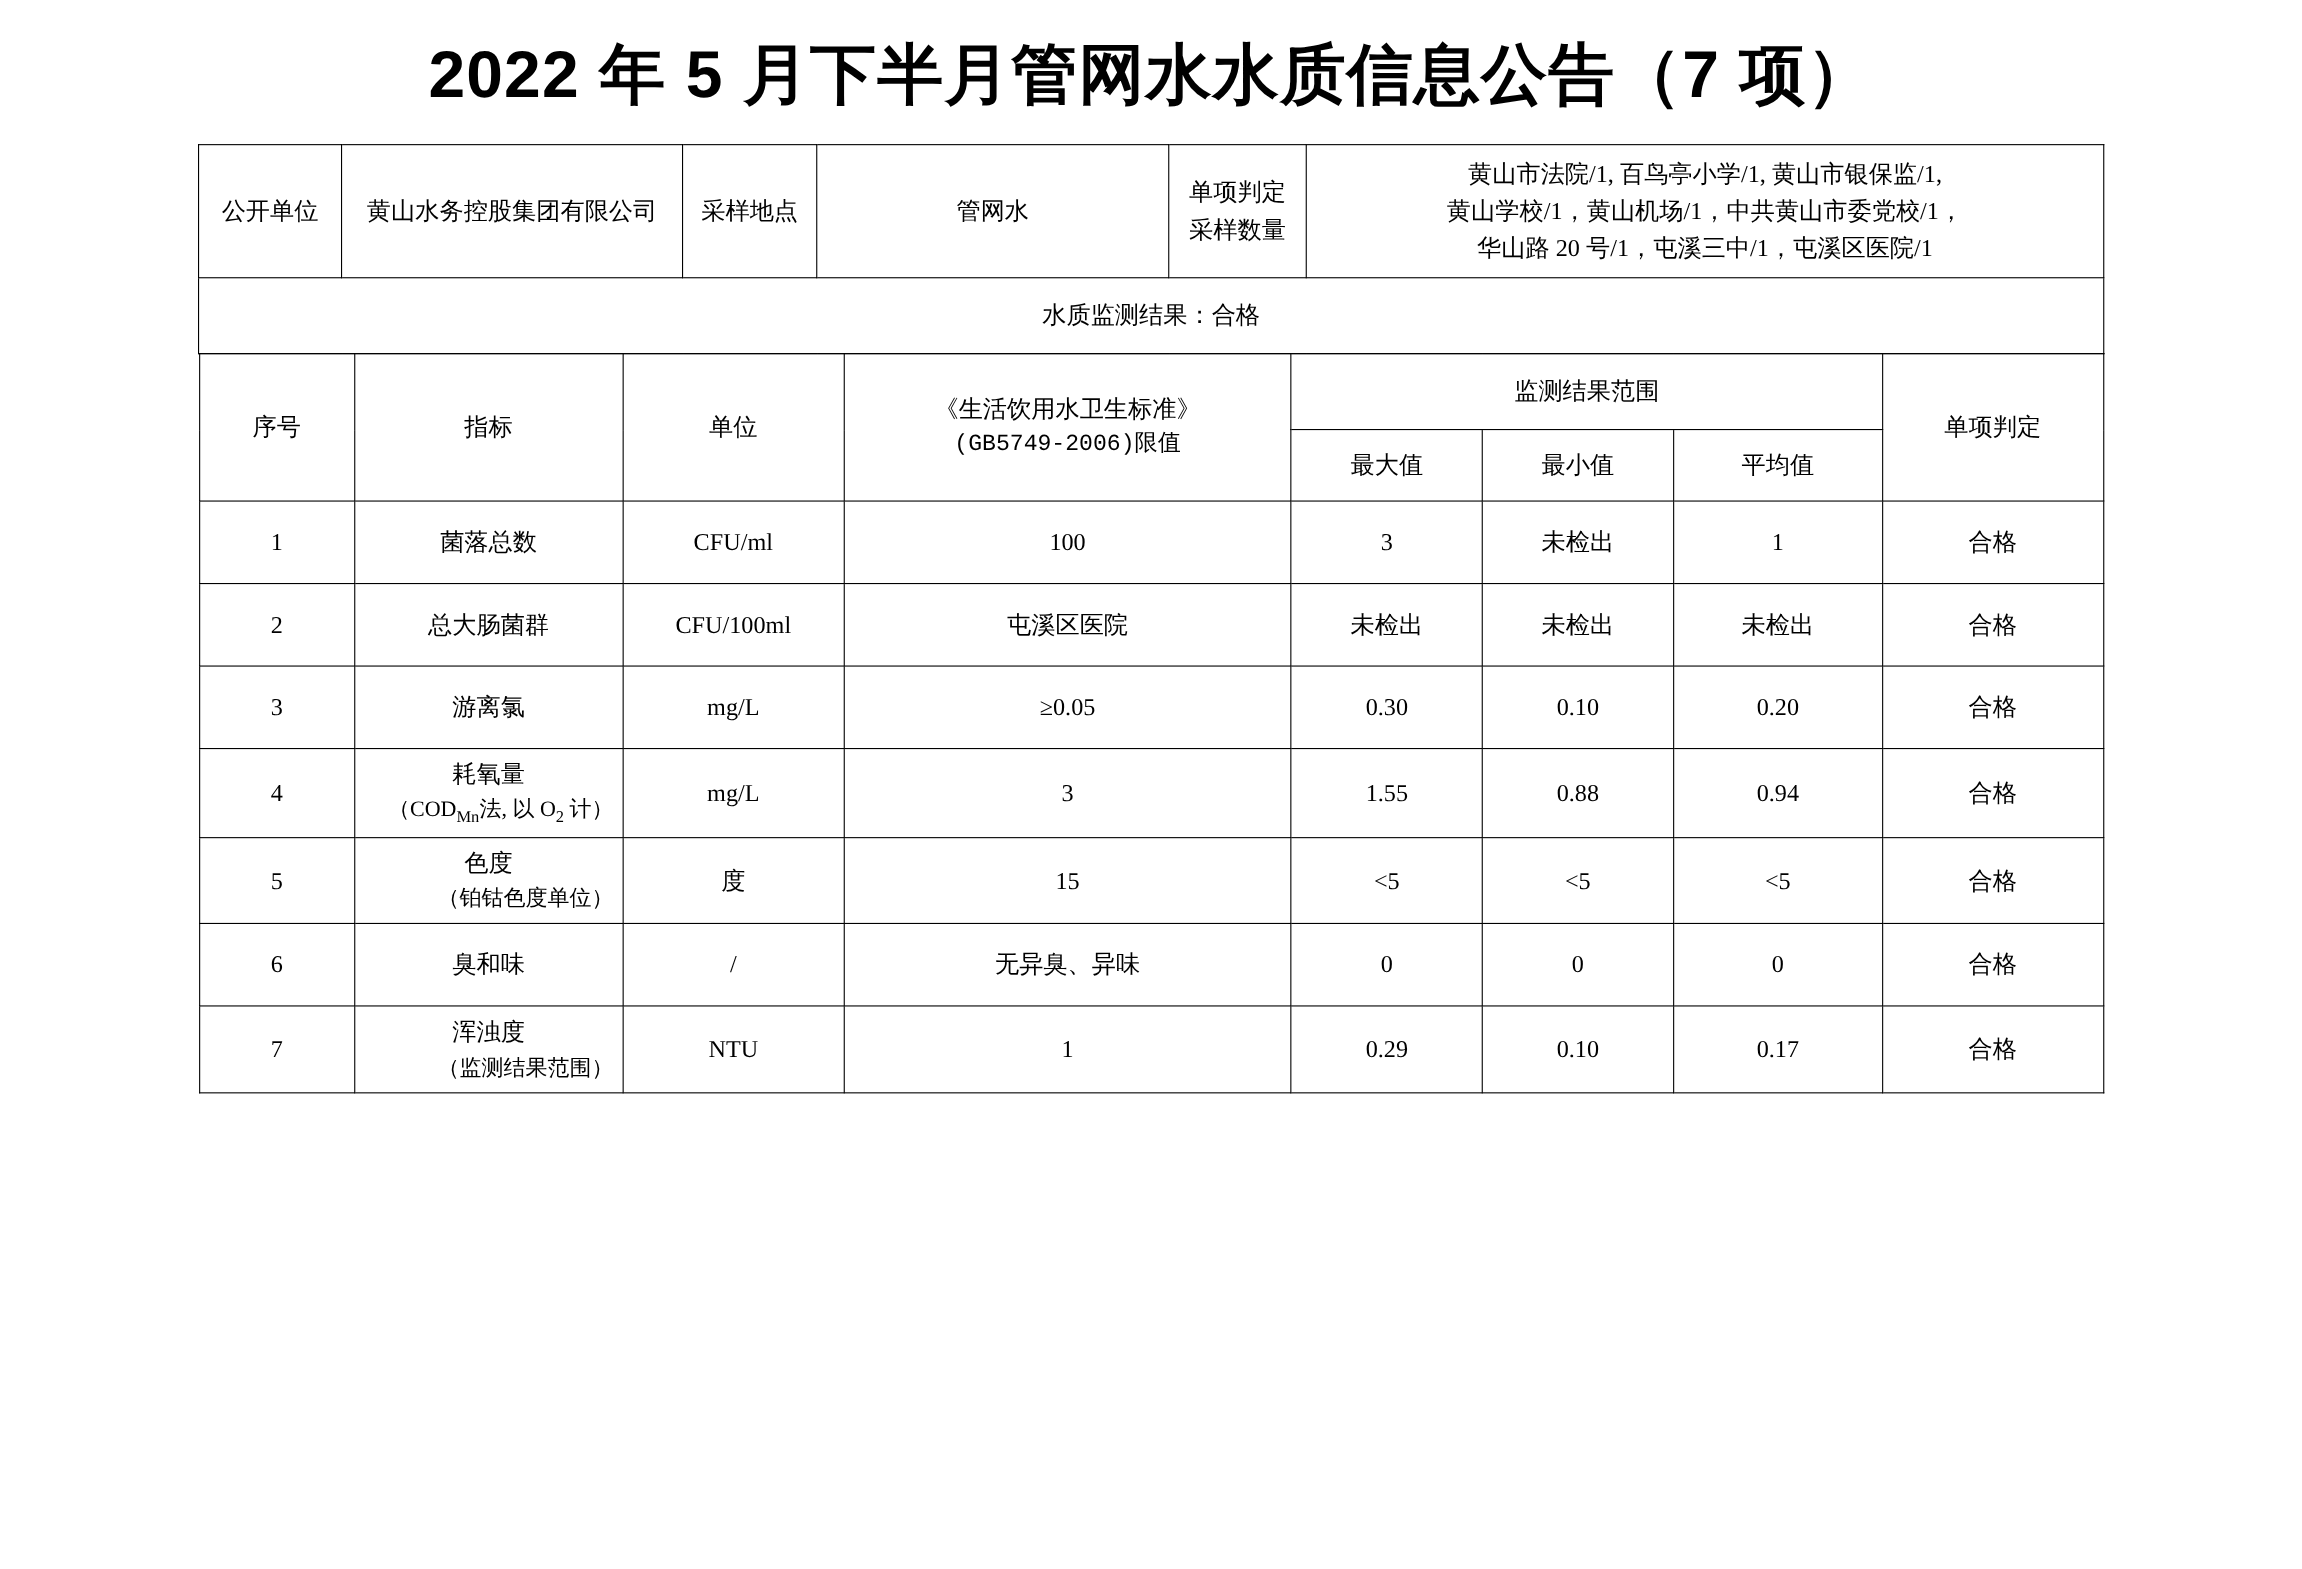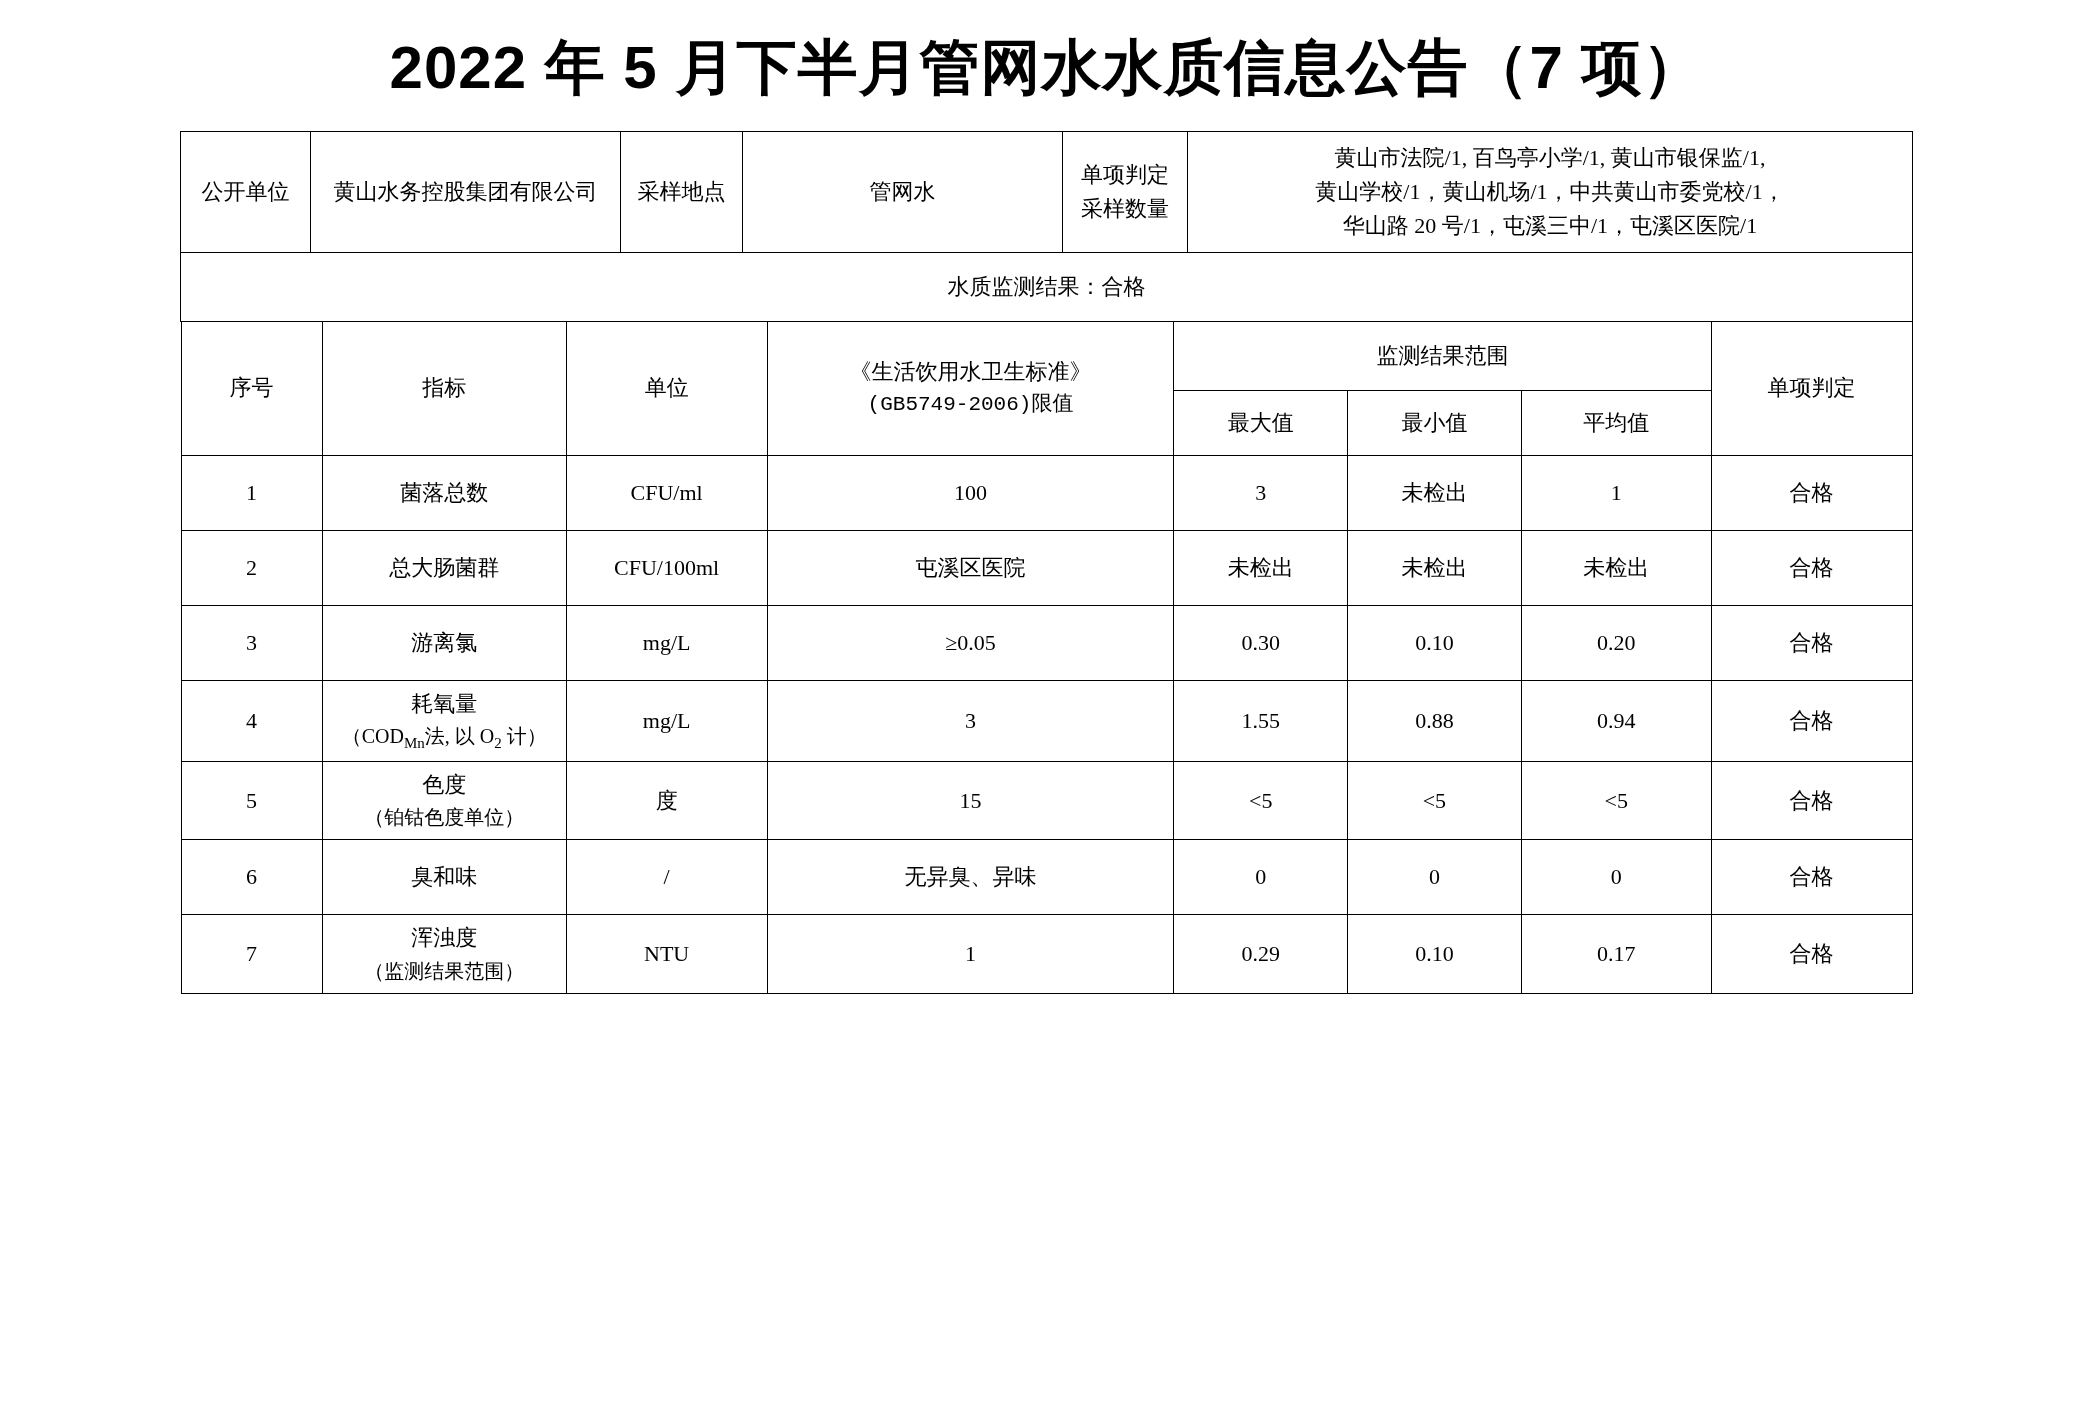--- a/index.html
+++ b/index.html
@@ -64,20 +64,21 @@
   }
   .std-two-line {
     line-height: 1.7;
   }
   .sub {
     font-size: 15px;
     vertical-align: sub;
   }
   .small-note {
     font-size: 20px;
+    text-align: right;
   }
   .two-line-ind {
     line-height: 1.5;
   }
   .nowrap { white-space: nowrap; }
 </style>
 </head>
 <body>
 
 <div class="page">

